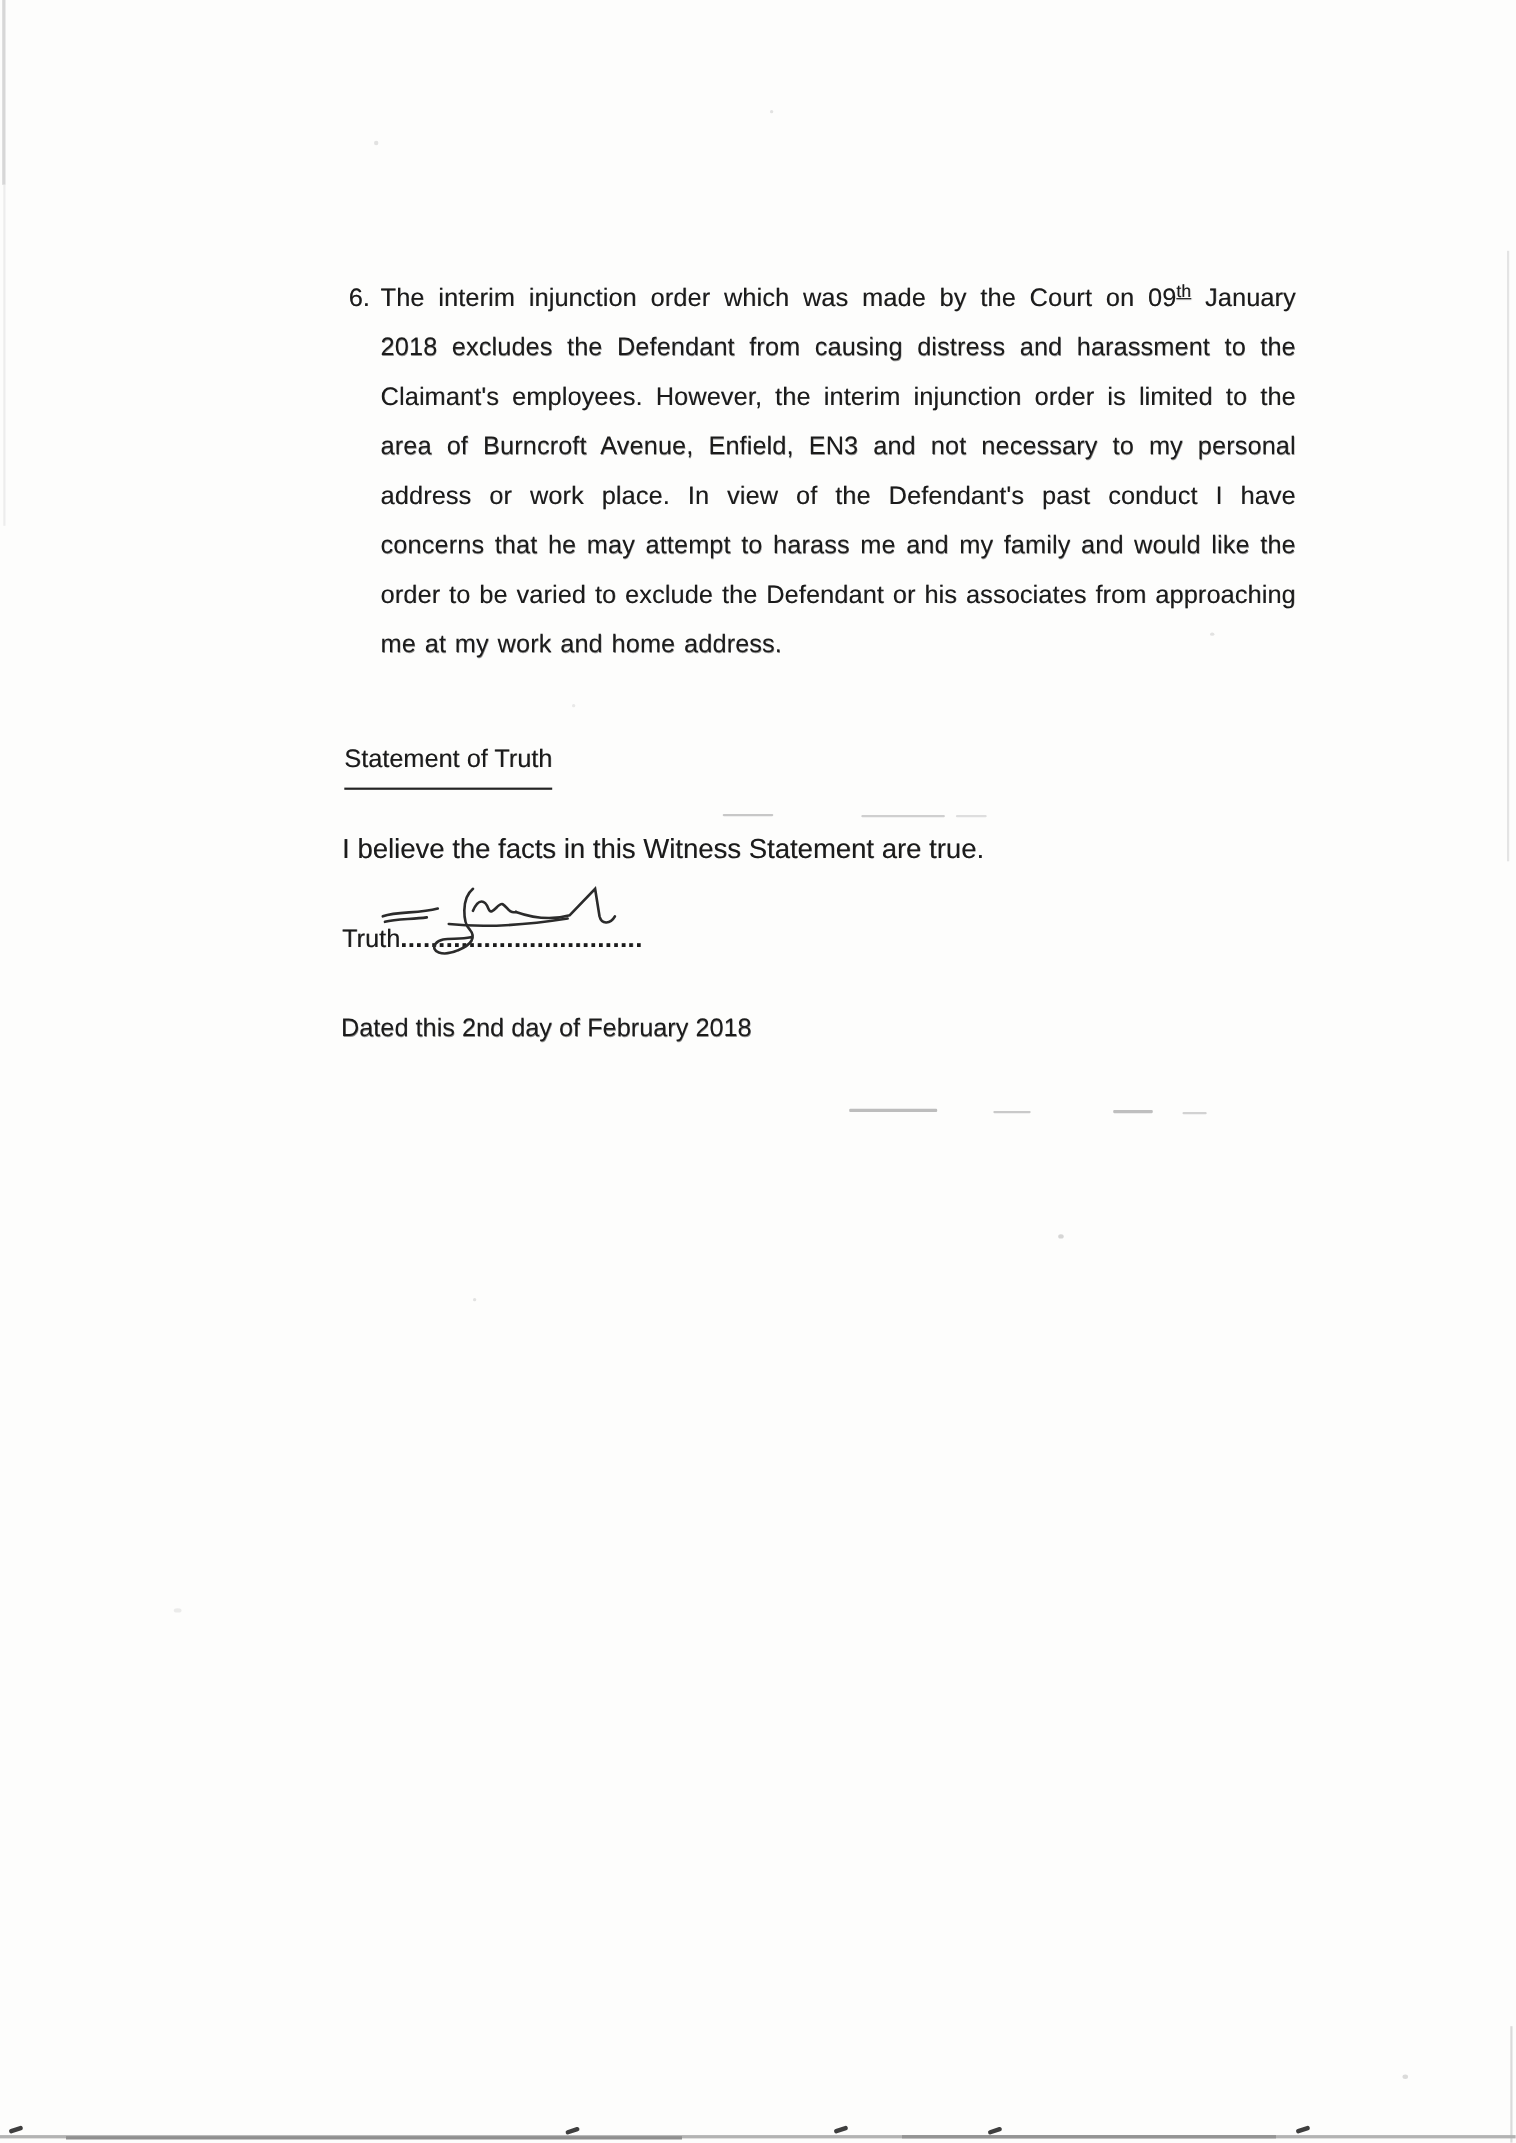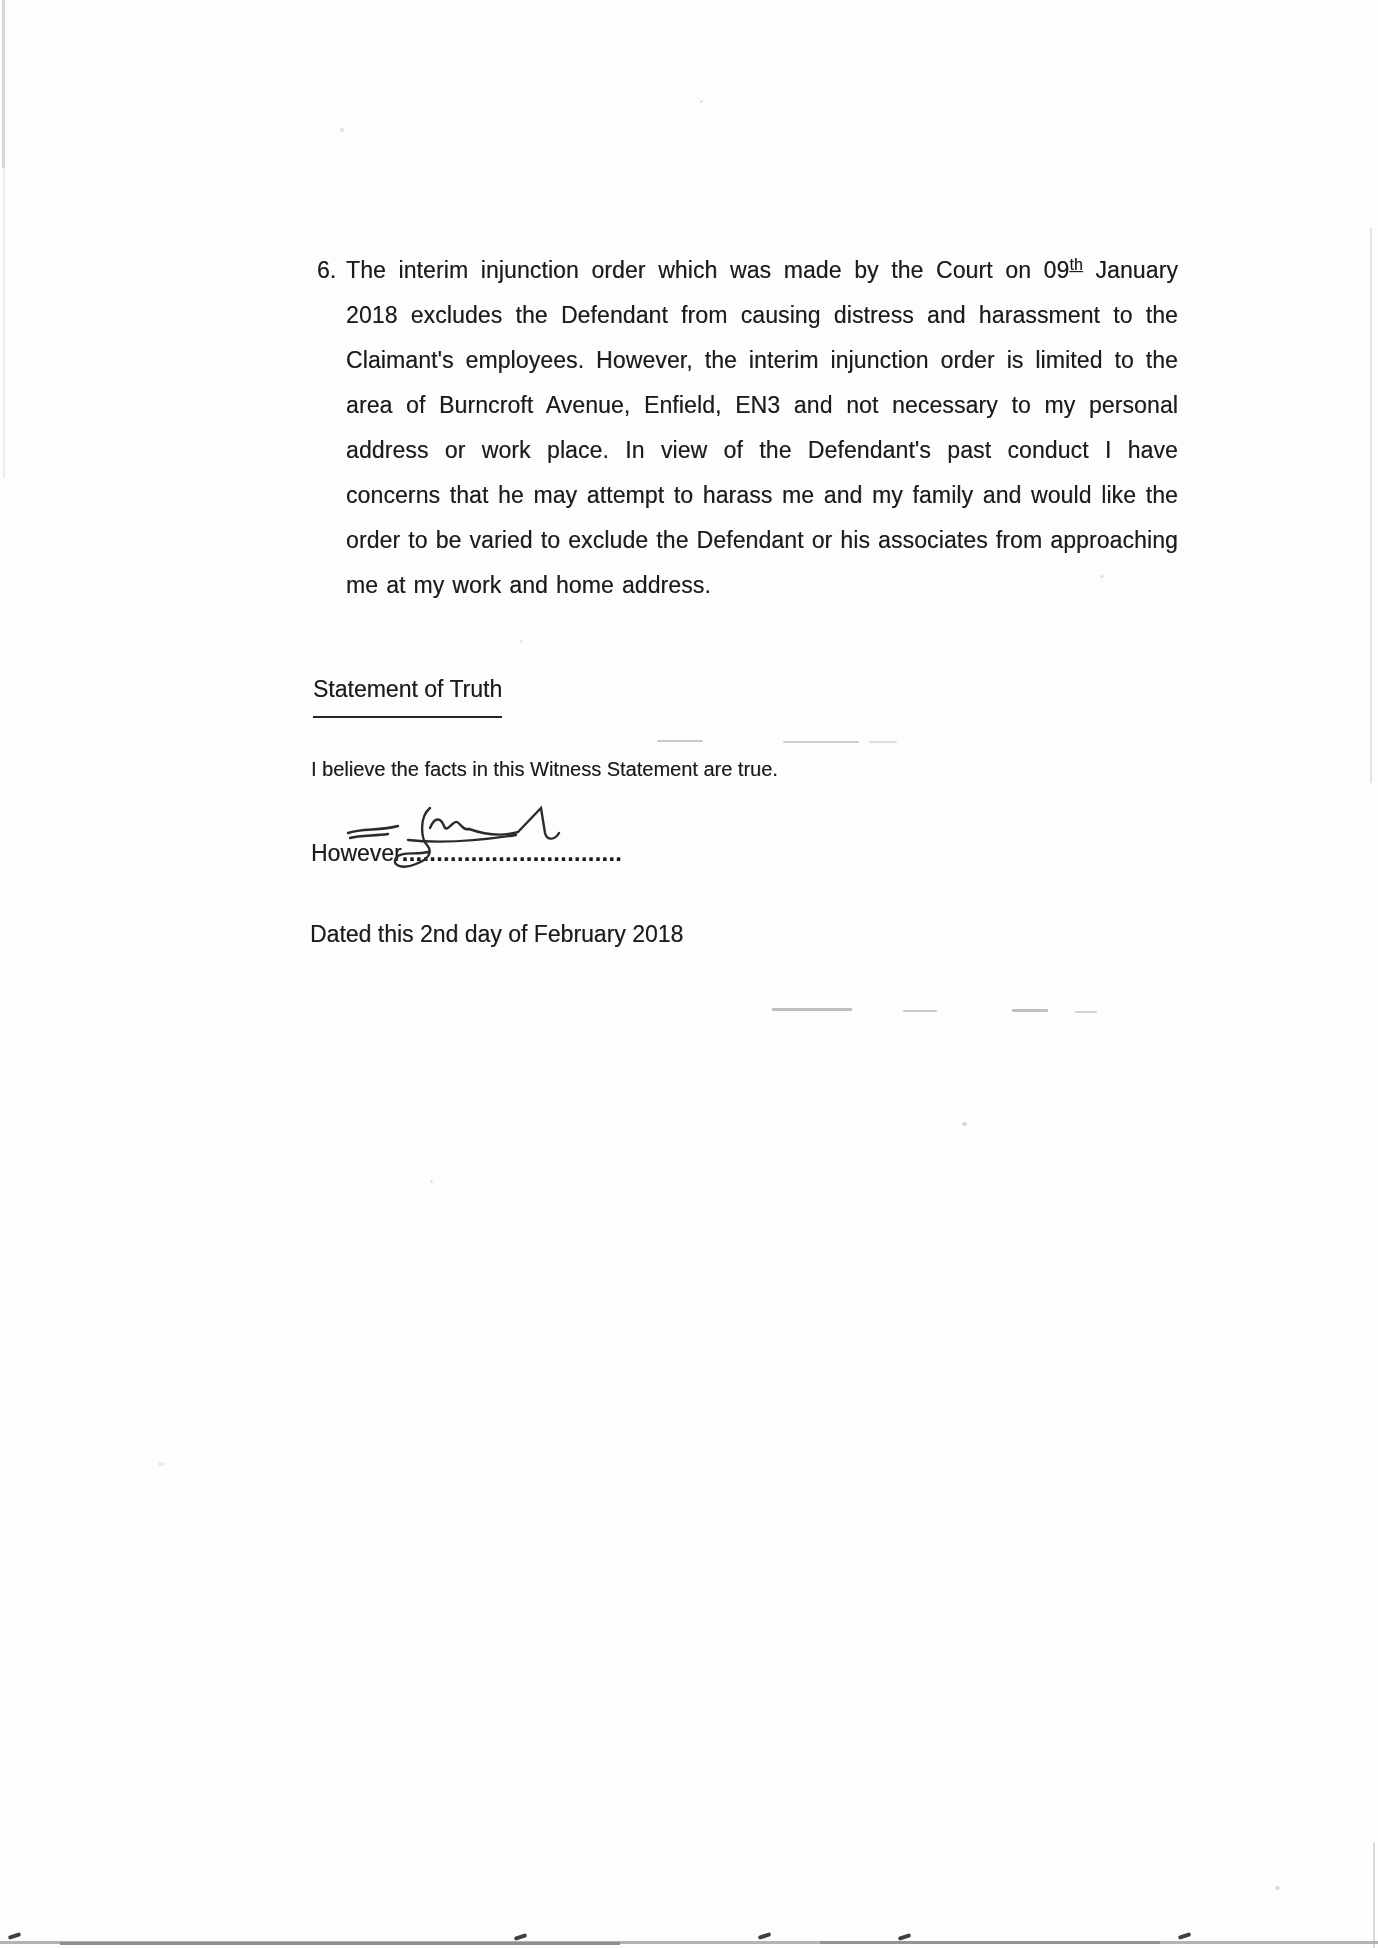--- a/index.html
+++ b/index.html
@@ -46,21 +46,21 @@
   }
   
   .sot-heading {
     position: absolute; left: 313px; top: 676px;
     font-size: 23px;
     border-bottom: 2px solid #242424;
     padding-bottom: 13px;
   }
   .belief-line {
     position: absolute; left: 311px; top: 758px;
-    font-size: 20px;
+    font-size: 25px;
   }
   .signed-row {
     position: absolute; left: 311px; top: 840px;
     font-size: 23px;
     white-space: nowrap;
   }
   .signed-dots {
     letter-spacing: 0.5px;
     font-weight: bold;
   }
@@ -115,21 +115,21 @@
     <div class="para-body">
       <span>The interim injunction order which was made by the Court on 09</span><sup>th</sup><span> January 2018 excludes the Defendant from causing distress and harassment to the Claimant's employees. However, the interim injunction order is limited to the area of Burncroft Avenue, Enfield, EN3 and not necessary to my personal address or work place. In view of the Defendant's past conduct I have concerns that he may attempt to harass me and my family and would like the order to be varied to exclude the Defendant or his associates from approaching me at my work and home address.</span>
     </div>
   </div>
 
   <div class="sot-heading ink">Statement of Truth</div>
 
   <div class="belief-line ink">I believe the facts in this Witness Statement are true.</div>
 
   <div class="signed-row ink">
-    <span>However</span><span class="signed-dots">................................</span>
+    <span>Truth</span><span class="signed-dots">................................</span>
   </div>
 
   <svg class="signature-svg" viewBox="0 0 228 82" aria-hidden="true">
     <g fill="none" stroke="#2b2b2b" stroke-width="2.4" stroke-linecap="round">
       <path d="M4 38 C 18 33, 36 36, 54 31"></path>
       <path d="M6 43 C 16 40, 30 41, 44 39"></path>
       <path d="M86 13 C 75 22, 77 44, 83 50 C 89 57, 85 64, 72 69 C 58 75, 47 70, 52 63 C 57 56, 71 60, 84 57"></path>
       <path d="M86 33 C 91 21, 97 23, 100 31 C 103 39, 109 25, 113 27 C 117 29, 119 36, 125 34"></path>
       <path d="M64 45 C 100 49, 140 45, 172 40"></path>
       <path d="M125 34 C 142 40, 160 41, 174 37 L 197 13 L 201 38 C 203 46, 211 45, 215 38"></path>

